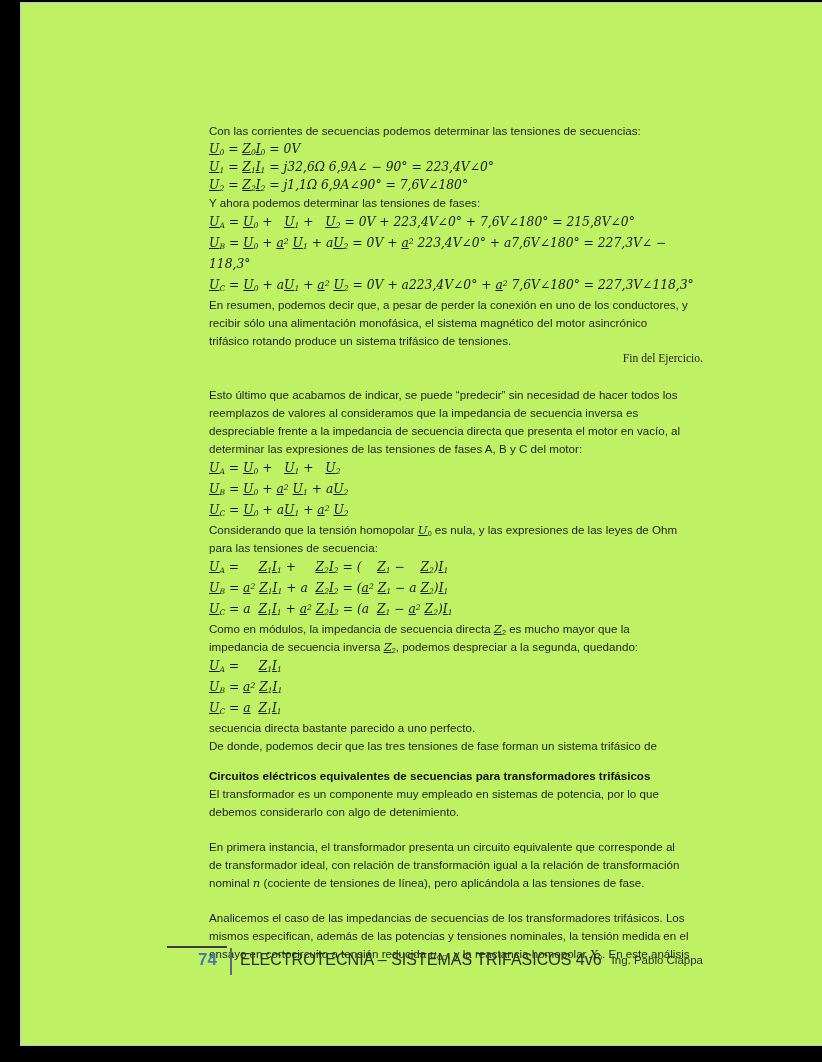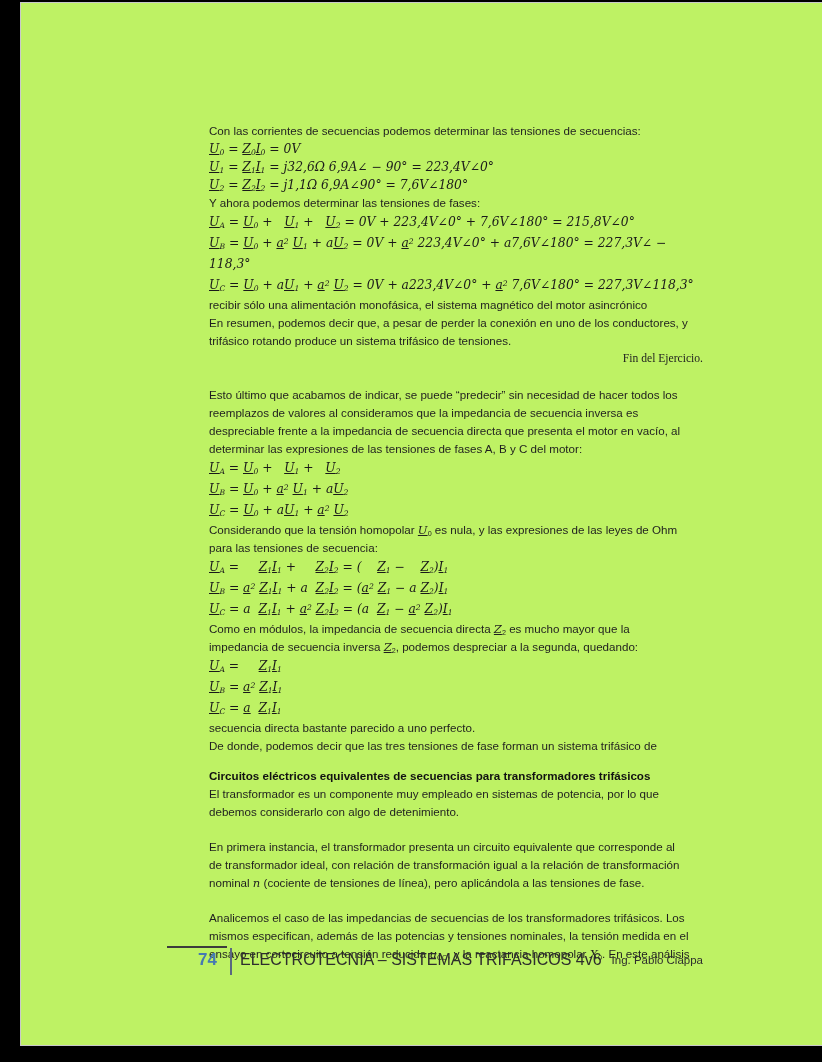--- a/index.html
+++ b/index.html
@@ -64,22 +64,22 @@
 <div class="page">
   <div class="content">
       <div class="tline">Con las corrientes de secuencias podemos determinar las tensiones de secuencias:</div>
       <div class="fline lh18"><span class="vu">U</span><sub>0</sub> = <span class="vu">Z</span><sub>0</sub><span class="vu">I</span><sub>0</sub> = 0V</div>
       <div class="fline lh18"><span class="vu">U</span><sub>1</sub> = <span class="vu">Z</span><sub>1</sub><span class="vu">I</span><sub>1</sub> = j32,6Ω 6,9A∠ − 90° = 223,4V∠0°</div>
       <div class="fline lh18"><span class="vu">U</span><sub>2</sub> = <span class="vu">Z</span><sub>2</sub><span class="vu">I</span><sub>2</sub> = j1,1Ω 6,9A∠90° = 7,6V∠180°</div>
       <div class="tline">Y ahora podemos determinar las tensiones de fases:</div>
       <div class="fline lh21"><span class="vu">U</span><sub>A</sub> = <span class="vu">U</span><sub>0</sub> +   <span class="vu">U</span><sub>1</sub> +   <span class="vu">U</span><sub>2</sub> = 0V + 223,4V∠0° + 7,6V∠180° = 215,8V∠0°</div>
       <div class="fline lh21"><span class="vu">U</span><sub>B</sub> = <span class="vu">U</span><sub>0</sub> + <span class="vu">a</span><sup>2</sup> <span class="vu">U</span><sub>1</sub> + a<span class="vu">U</span><sub>2</sub> = 0V + <span class="vu">a</span><sup>2</sup> 223,4V∠0° + a7,6V∠180° = 227,3V∠ − 118,3°</div>
       <div class="fline lh21"><span class="vu">U</span><sub>C</sub> = <span class="vu">U</span><sub>0</sub> + a<span class="vu">U</span><sub>1</sub> + <span class="vu">a</span><sup>2</sup> <span class="vu">U</span><sub>2</sub> = 0V + a223,4V∠0° + <span class="vu">a</span><sup>2</sup> 7,6V∠180° = 227,3V∠118,3°</div>
+      <div class="tline">En resumen, podemos decir que, a pesar de perder la conexión en uno de los conductores, y</div>
       <div class="tline">recibir sólo una alimentación monofásica, el sistema magnético del motor asincrónico</div>
-      <div class="tline">En resumen, podemos decir que, a pesar de perder la conexión en uno de los conductores, y</div>
       <div class="tline">trifásico rotando produce un sistema trifásico de tensiones.</div>
       <div class="rline">Fin del Ejercicio.</div>
       <div style="height: 18px;"></div>
       <div class="tline">Esto último que acabamos de indicar, se puede “predecir” sin necesidad de hacer todos los</div>
       <div class="tline">reemplazos de valores al consideramos que la impedancia de secuencia inversa es</div>
       <div class="tline">despreciable frente a la impedancia de secuencia directa que presenta el motor en vacío, al</div>
       <div class="tline">determinar las expresiones de las tensiones de fases A, B y C del motor:</div>
       <div class="fline lh21"><span class="vu">U</span><sub>A</sub> = <span class="vu">U</span><sub>0</sub> +   <span class="vu">U</span><sub>1</sub> +   <span class="vu">U</span><sub>2</sub></div>
       <div class="fline lh21"><span class="vu">U</span><sub>B</sub> = <span class="vu">U</span><sub>0</sub> + <span class="vu">a</span><sup>2</sup> <span class="vu">U</span><sub>1</sub> + a<span class="vu">U</span><sub>2</sub></div>
       <div class="fline lh21"><span class="vu">U</span><sub>C</sub> = <span class="vu">U</span><sub>0</sub> + a<span class="vu">U</span><sub>1</sub> + <span class="vu">a</span><sup>2</sup> <span class="vu">U</span><sub>2</sub></div>

